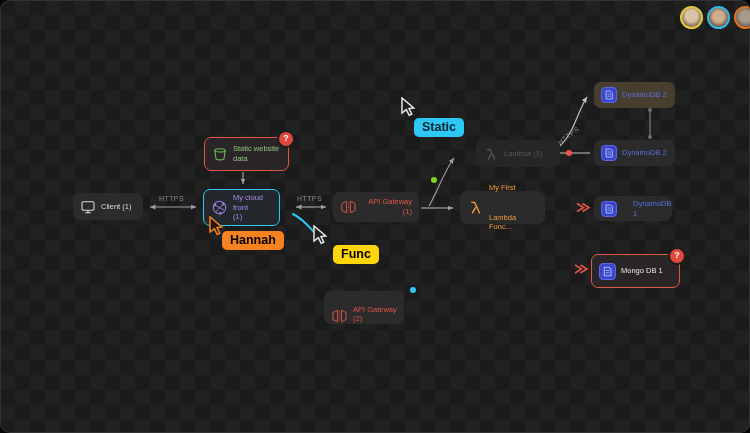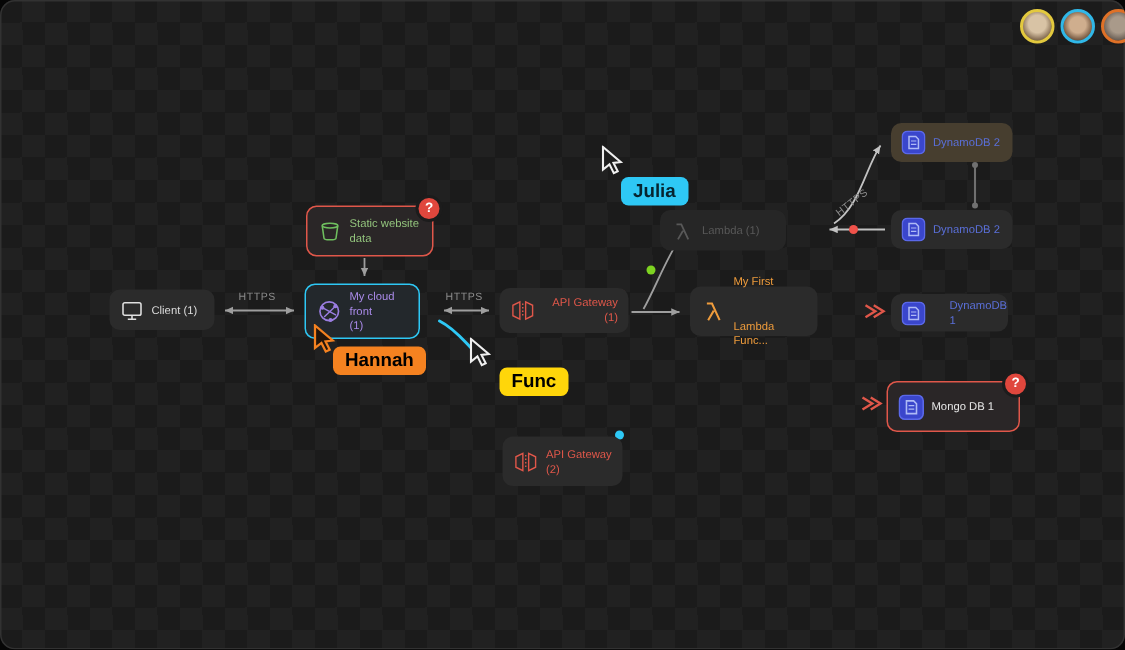--- a/index.html
+++ b/index.html
@@ -122,21 +122,21 @@
     <span class="ic">
       <svg width="17" height="16" viewBox="0 0 22 20">
           <path d="M8.5 2.5 L2.5 5.5 L2.5 14.5 L8.5 17.5 Z" fill="none" stroke="#e0574a" stroke-width="1.2"></path>
           <path d="M13.5 2.5 L19.5 5.5 L19.5 14.5 L13.5 17.5 Z" fill="none" stroke="#e0574a" stroke-width="1.2"></path>
           <path d="M11 4 V16" stroke="#e0574a" stroke-width="1.2" stroke-dasharray="1.3 1.7" fill="none"></path>
         </svg>
     </span>
     <span class="lbl txt-red">API Gateway (1)</span>
   </div>
 
-  <div class="node ghost" style="left:440px;top:140px;width:84px;height:27px;">
+  <div class="node ghost" style="left:476px;top:140px;width:84px;height:27px;">
     <span class="ic">
       <svg width="16" height="16" viewBox="0 0 20 20">
           <path d="M5 4.5 h4 L14.8 17 M10.4 9.8 L6.2 17" fill="none" stroke="#585858" stroke-width="1.5"></path>
         </svg>
     </span>
     <span class="lbl">Lambda (1)</span>
   </div>
 
   <div class="node" style="left:460px;top:191px;width:85px;height:33px;">
     <span class="ic">
@@ -188,21 +188,21 @@
       <svg width="17" height="17" viewBox="0 0 16 16">
           <rect x="0.5" y="0.5" width="15" height="15" rx="3.5" fill="#3a46cc" stroke="#5a68e8" stroke-width="1"></rect>
           <path d="M5 4 h4.5 l1.8 1.8 V12 H5 Z" fill="none" stroke="#aebaf5" stroke-width="1"></path>
           <path d="M6.3 7 h3.6 M6.3 9.2 h3.6" stroke="#aebaf5" stroke-width="0.8" fill="none"></path>
         </svg>
     </span>
     <span class="lbl txt-white">Mongo DB 1</span>
     <span class="badge">?</span>
   </div>
 
-  <div class="node" style="left:335px;top:291px;width:80px;height:33px;">
+  <div class="node" style="left:324px;top:291px;width:80px;height:33px;align-items:flex-end;">
     <span class="ic">
       <svg width="17" height="16" viewBox="0 0 22 20">
           <path d="M8.5 2.5 L2.5 5.5 L2.5 14.5 L8.5 17.5 Z" fill="none" stroke="#e0574a" stroke-width="1.2"></path>
           <path d="M13.5 2.5 L19.5 5.5 L19.5 14.5 L13.5 17.5 Z" fill="none" stroke="#e0574a" stroke-width="1.2"></path>
           <path d="M11 4 V16" stroke="#e0574a" stroke-width="1.2" stroke-dasharray="1.3 1.7" fill="none"></path>
         </svg>
     </span>
     <span class="lbl txt-red">
       <span>API Gateway</span>
       <span>(2)</span>
@@ -215,21 +215,21 @@
   <div class="cursor-label lbl-hannah">Hannah</div>
 
   <svg class="cursor" style="left:312px;top:225px;" width="18" height="20">
     <path d="M2,1 L2,16 L6.3,12.6 L9.2,18.4 L11.8,17.2 L9,11.6 L13.8,11 Z" fill="#1e1e1e" stroke="#efefef" stroke-width="1.4"></path>
   </svg>
   <div class="cursor-label lbl-anton">Func</div>
 
   <svg class="cursor" style="left:400px;top:97px;" width="18" height="20">
     <path d="M2,1 L2,16 L6.3,12.6 L9.2,18.4 L11.8,17.2 L9,11.6 L13.8,11 Z" fill="#1e1e1e" stroke="#efefef" stroke-width="1.4"></path>
   </svg>
-  <div class="cursor-label lbl-julia">Julia</div>
+  <div class="cursor-label lbl-julia">Static</div>
 
   <div class="avatars">
     <div class="avatar av-1"></div>
     <div class="avatar av-2"></div>
     <div class="avatar av-3"></div>
   </div>
 
 </div>
 
 </body></html>

